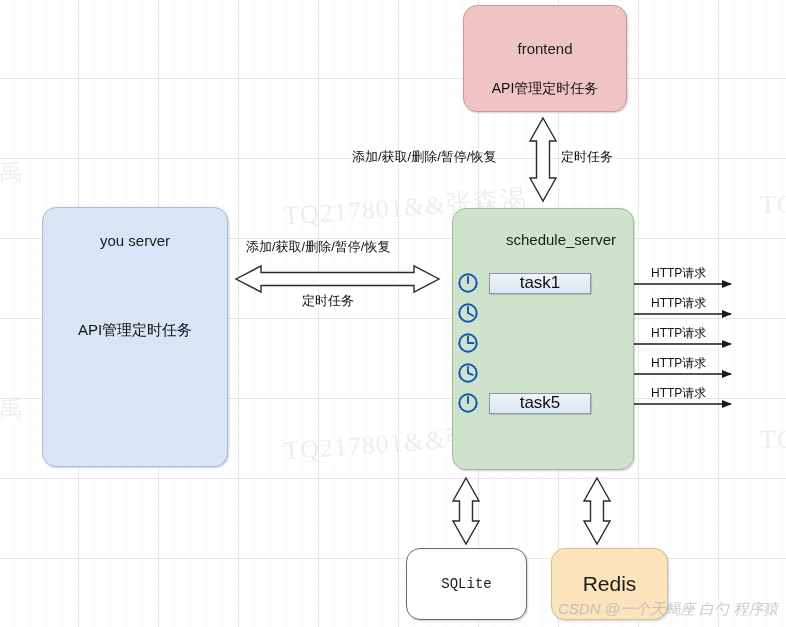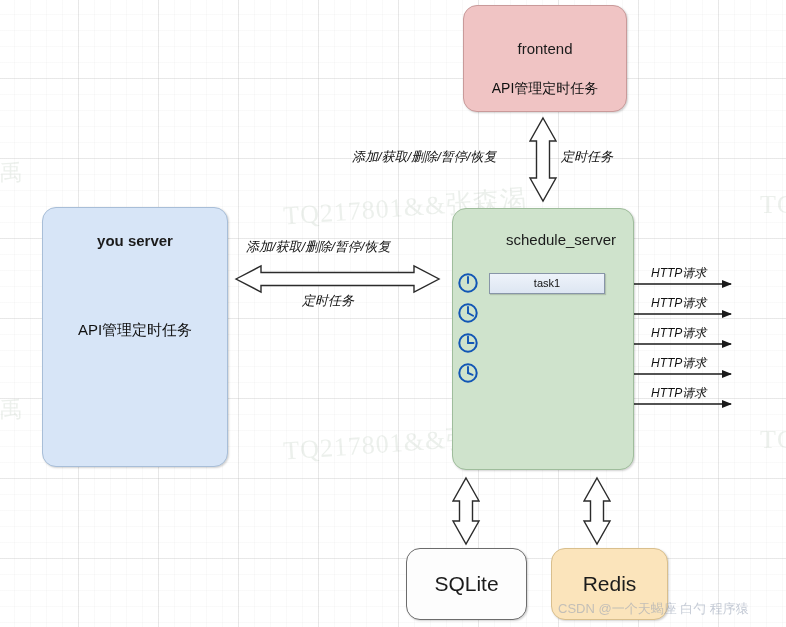--- a/index.html
+++ b/index.html
@@ -64,38 +64,38 @@
     justify-content: center;
   }
   #frontend-node .title { margin-top: 20px; }
   #frontend-node .subtitle { margin-top: 23px; font-size: 14px; }
 
   #you-server-node {
     left: 42px; top: 207px; width: 186px; height: 260px;
     background: #d7e5f7;
     border: 1px solid #a8bed8;
   }
-  #you-server-node .title { margin-top: 24px; font-weight: bold; }
+  #you-server-node .title { margin-top: 24px; }
   #you-server-node .subtitle { margin-top: 72px; }
 
   #schedule-server-node {
     left: 452px; top: 208px; width: 182px; height: 262px;
     background: #cfe3cc;
     border: 1px solid #9fbd9c;
     padding-left: 36px;
   }
   #schedule-server-node .title { margin-top: 22px; }
 
   #sqlite-node {
     left: 406px; top: 548px; width: 121px; height: 72px;
     background: #fdfdfd;
     border: 1px solid #6c6c6c;
     justify-content: center;
   }
-  #sqlite-node .title { font-size: 21px; }
+  #sqlite-node .title { font-size: 14px; font-family: Liberation Mono, monospace; }
 
   #redis-node {
     left: 551px; top: 548px; width: 117px; height: 72px;
     background: #fbe4bb;
     border: 1px solid #d9bf8d;
     justify-content: center;
   }
   #redis-node .title { font-size: 21px; }
 
   
@@ -111,60 +111,60 @@
     display: flex;
     align-items: center;
   }
   .clock-icon {
     width: 22px; height: 22px;
     flex: 0 0 22px;
     margin-left: 2px;
   }
   .task-chip {
     margin-left: 10px;
-    width: 116px;
+    width: 102px;
     height: 21px;
     box-sizing: border-box;
     border: 1px solid #8895a8;
     background: linear-gradient(to bottom, #eef3fa 0%, #dde6f2 100%);
     display: flex;
     align-items: center;
     justify-content: center;
-    font-size: 11px;
+    font-size: 17px;
     color: #111;
     box-shadow: 1px 1px 1px rgba(0,0,0,0.15);
   }
 
   
   #overlay {
     position: absolute;
     left: 0; top: 0;
     width: 786px; height: 627px;
     pointer-events: none;
   }
 
   
   .edge-label {
     position: absolute;
     font-size: 13px;
     color: #111111;
     white-space: nowrap;
-    font-style: italic;
   }
   .http-label { font-size: 12px; text-align: center; }
 
   
   #csdn-watermark {
     position: absolute;
     left: 558px;
     top: 600px;
-    font-size: 13px;
+    font-size: 15px;
     color: rgba(150,160,180,0.55);
     white-space: nowrap;
     user-select: none;
+    font-style: italic;
   }
 </style>
 </head>
 <body>
 
 <div id="canvas">
 
   <div class="bg-wm" style="left:283px; top:190px; transform:rotate(-4deg);">TQ217801&amp;&amp;张森渴</div>
   <div class="bg-wm" style="left:283px; top:425px; transform:rotate(-4deg);">TQ217801&amp;&amp;张森渴</div>
   <div class="bg-wm small" style="left:0px; top:158px;">禹</div>
@@ -247,20 +247,27 @@
     </div>
 
     <div class="task-row">
       <svg class="clock-icon" viewBox="0 0 24 24">
         <circle cx="12" cy="12" r="9.5" fill="none" stroke="#1256b5" stroke-width="2.2"></circle>
         <line x1="12" y1="12" x2="12" y2="5.5" stroke="#1256b5" stroke-width="2.1" stroke-linecap="round"></line>
         <line x1="12" y1="12" x2="17" y2="14" stroke="#1256b5" stroke-width="2.1" stroke-linecap="round"></line>
       </svg>
     </div>
 
+    <div class="task-row">
+      <svg class="clock-icon" viewBox="0 0 24 24">
+        <circle cx="12" cy="12" r="9.5" fill="none" stroke="#1256b5" stroke-width="2.2"></circle>
+        <line x1="12" y1="12" x2="12" y2="5.5" stroke="#1256b5" stroke-width="2.1" stroke-linecap="round"></line>
+      </svg>
+      <div class="task-chip">task5</div>
+    </div>
 
   </div>
 
   <div class="edge-label" style="left:352px; top:148px;">添加/获取/删除/暂停/恢复</div>
   <div class="edge-label" style="left:561px; top:148px;">定时任务</div>
 
   <div class="edge-label" style="left:246px; top:238px;">添加/获取/删除/暂停/恢复</div>
   <div class="edge-label" style="left:302px; top:292px;">定时任务</div>
 
   <div class="edge-label http-label" style="left:651px; top:265px;">HTTP请求</div>

